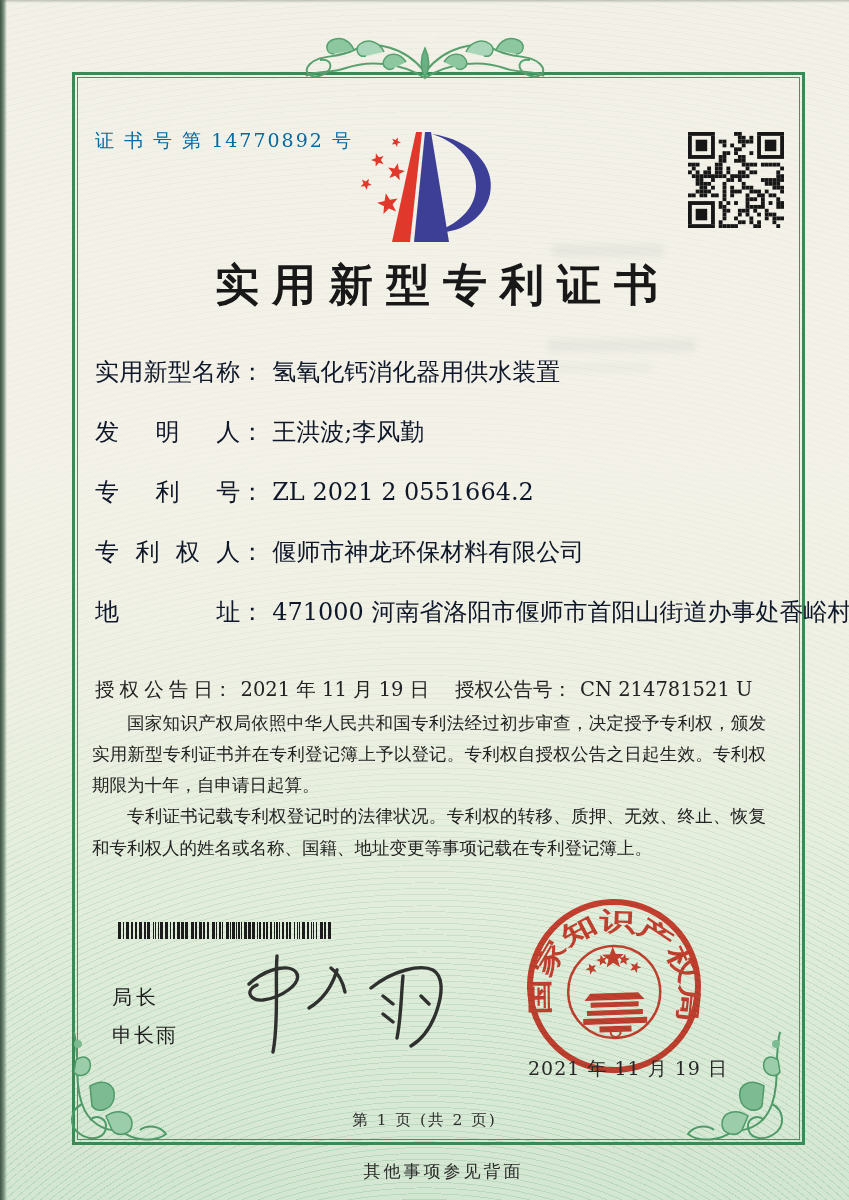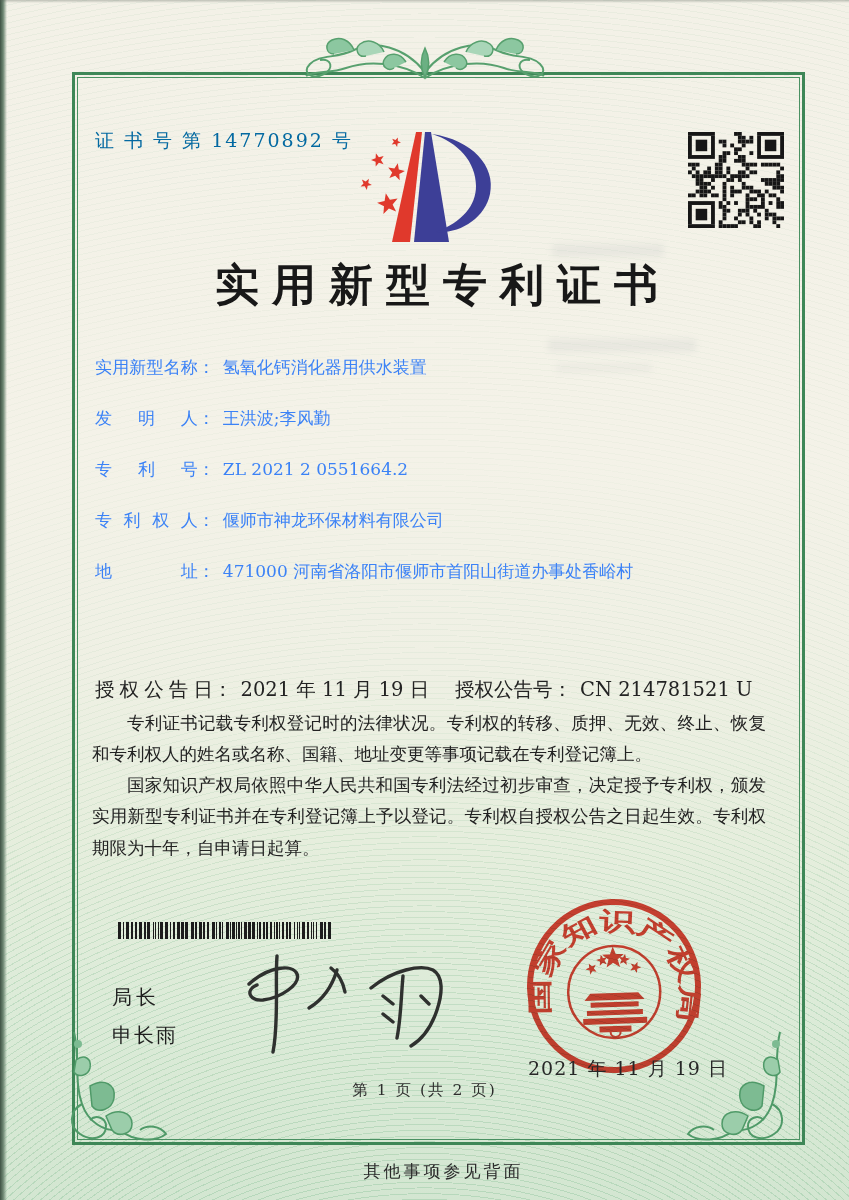--- a/index.html
+++ b/index.html
@@ -22,42 +22,42 @@
   
   .frame{position:absolute;left:72px;top:72px;width:727px;height:1067px;border:3px solid #3e8757;}
   .frame-inner{position:absolute;inset:2px;border:1px solid #4a9162;}
 
   .abs{position:absolute;}
   .cert-no{left:95px;top:128px;font-size:19px;color:#0369a1;letter-spacing:2px;}
 
   .title{left:0;right:0;top:256px;text-align:center;font-size:44px;font-weight:bold;
     color:#181818;letter-spacing:13px;text-indent:13px;margin-left:24px;}
 
-  .fields{left:95px;top:356px;width:668px;font-size:17px;color:#3b82f6;}
+  .fields{left:95px;top:356px;width:668px;font-size:24px;color:#0f172a;}
   .field-row{margin-bottom:28px;white-space:nowrap;}
   .flabel{display:inline-block;width:6.05em;text-align:justify;text-align-last:justify;vertical-align:bottom;}
   .fcolon{margin-right:8px;}
   .grant-row{left:95px;top:676px;width:668px;font-size:19.5px;color:#222;white-space:nowrap;}
   .grant-right{position:absolute;left:360px;top:0;}
 
   .paras{left:92px;top:708px;width:674px;font-size:17.5px;line-height:1.78;color:#222;
     text-align:justify;font-family:"DejaVu Serif","Liberation Serif",serif;}
   .paras p{margin:0;text-indent:2em;}
 
   .barcode{left:118px;top:922px;width:216px;height:17px;display:flex;align-items:stretch;}
   .barcode i{display:block;background:#1c1c1c;}
 
   .director-title{left:112px;top:984px;font-size:20px;color:#1f1f1f;letter-spacing:4px;}
   .director-name{left:112px;top:1022px;font-size:20px;color:#1f1f1f;letter-spacing:2px;}
 
   .signature{left:235px;top:952px;}
   .seal{left:524px;top:896px;mix-blend-mode:multiply;opacity:.95;transform:rotate(-2deg);}
   .seal-date{left:528px;top:1056px;font-size:19px;color:#272727;letter-spacing:1px;}
 
-  .footer-page{left:0;right:0;top:1080px;text-align:center;font-size:15.5px;color:#2c2c2c;letter-spacing:2px;}
+  .footer-page{left:0;right:0;top:1110px;text-align:center;font-size:15.5px;color:#2c2c2c;letter-spacing:2px;}
   .back-note{left:0;right:0;top:1160px;text-align:center;font-size:17px;color:#2a2a2a;letter-spacing:3px;margin-left:38px;}
 
   .ghost{position:absolute;background:#9aa0a8;filter:blur(3px);opacity:.12;border-radius:2px;}
   .ghost1{left:552px;top:244px;width:112px;height:13px;}
   .ghost2{left:548px;top:339px;width:148px;height:13px;}
   .ghost3{left:556px;top:363px;width:96px;height:10px;opacity:.08;}
 
   .orn-top{left:254px;top:12px;}
   .orn-bl{left:60px;top:1030px;}
   .orn-br{left:668px;top:1030px;transform:scaleX(-1);}
@@ -365,22 +365,22 @@
 <div class="abs grant-row">
   <span>
     <span class="flabel">授权公告日</span><span class="fcolon">：</span><span>2021 年 11 月 19 日</span>
   </span>
   <span class="grant-right">
     <span>授权公告号</span><span class="fcolon">：</span><span>CN 214781521 U</span>
   </span>
 </div>
 
 <div class="abs paras">
+  <p>国家知识产权局依照中华人民共和国专利法经过初步审查，决定授予专利权，颁发实用新型专利证书并在专利登记簿上予以登记。专利权自授权公告之日起生效。专利权期限为十年，自申请日起算。</p>
   <p>专利证书记载专利权登记时的法律状况。专利权的转移、质押、无效、终止、恢复和专利权人的姓名或名称、国籍、地址变更等事项记载在专利登记簿上。</p>
-  <p>国家知识产权局依照中华人民共和国专利法经过初步审查，决定授予专利权，颁发实用新型专利证书并在专利登记簿上予以登记。专利权自授权公告之日起生效。专利权期限为十年，自申请日起算。</p>
 </div>
 
 <div class="abs barcode" id="barcode">
     <i style="width: 3px; margin-right: 2px;"></i>
     <i style="width: 1px; margin-right: 2px;"></i>
     <i style="width: 3px; margin-right: 2px;"></i>
     <i style="width: 2px; margin-right: 2px;"></i>
     <i style="width: 2px; margin-right: 2px;"></i>
     <i style="width: 3px; margin-right: 2px;"></i>
     <i style="width: 2px; margin-right: 1px;"></i>

